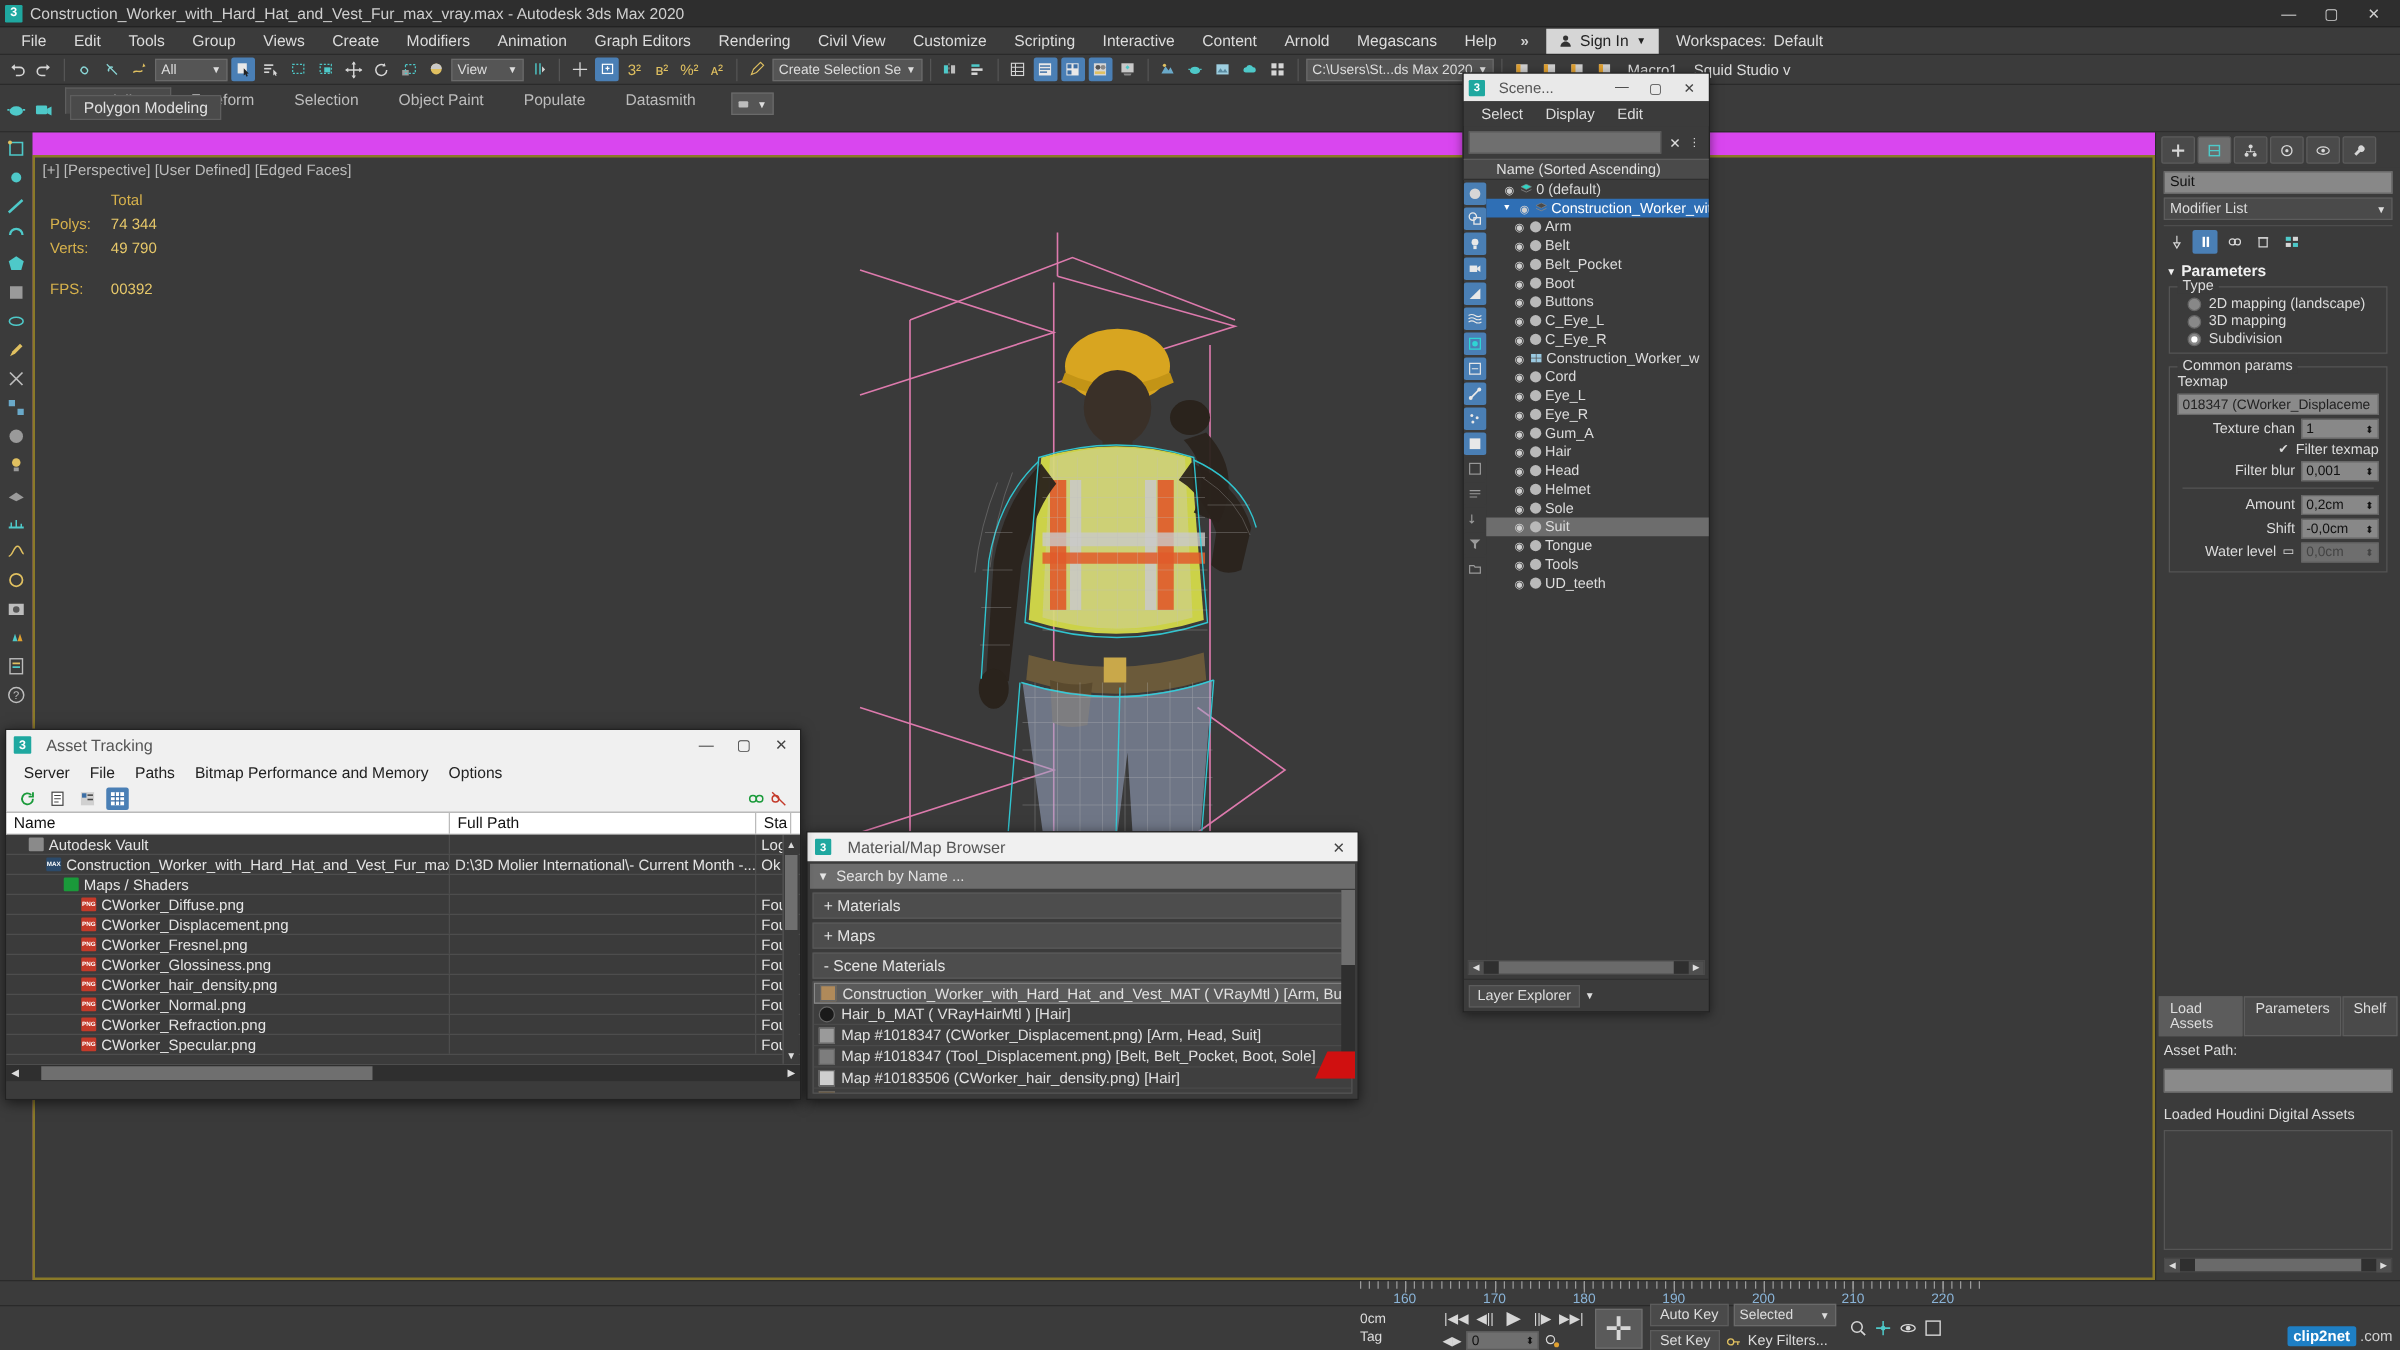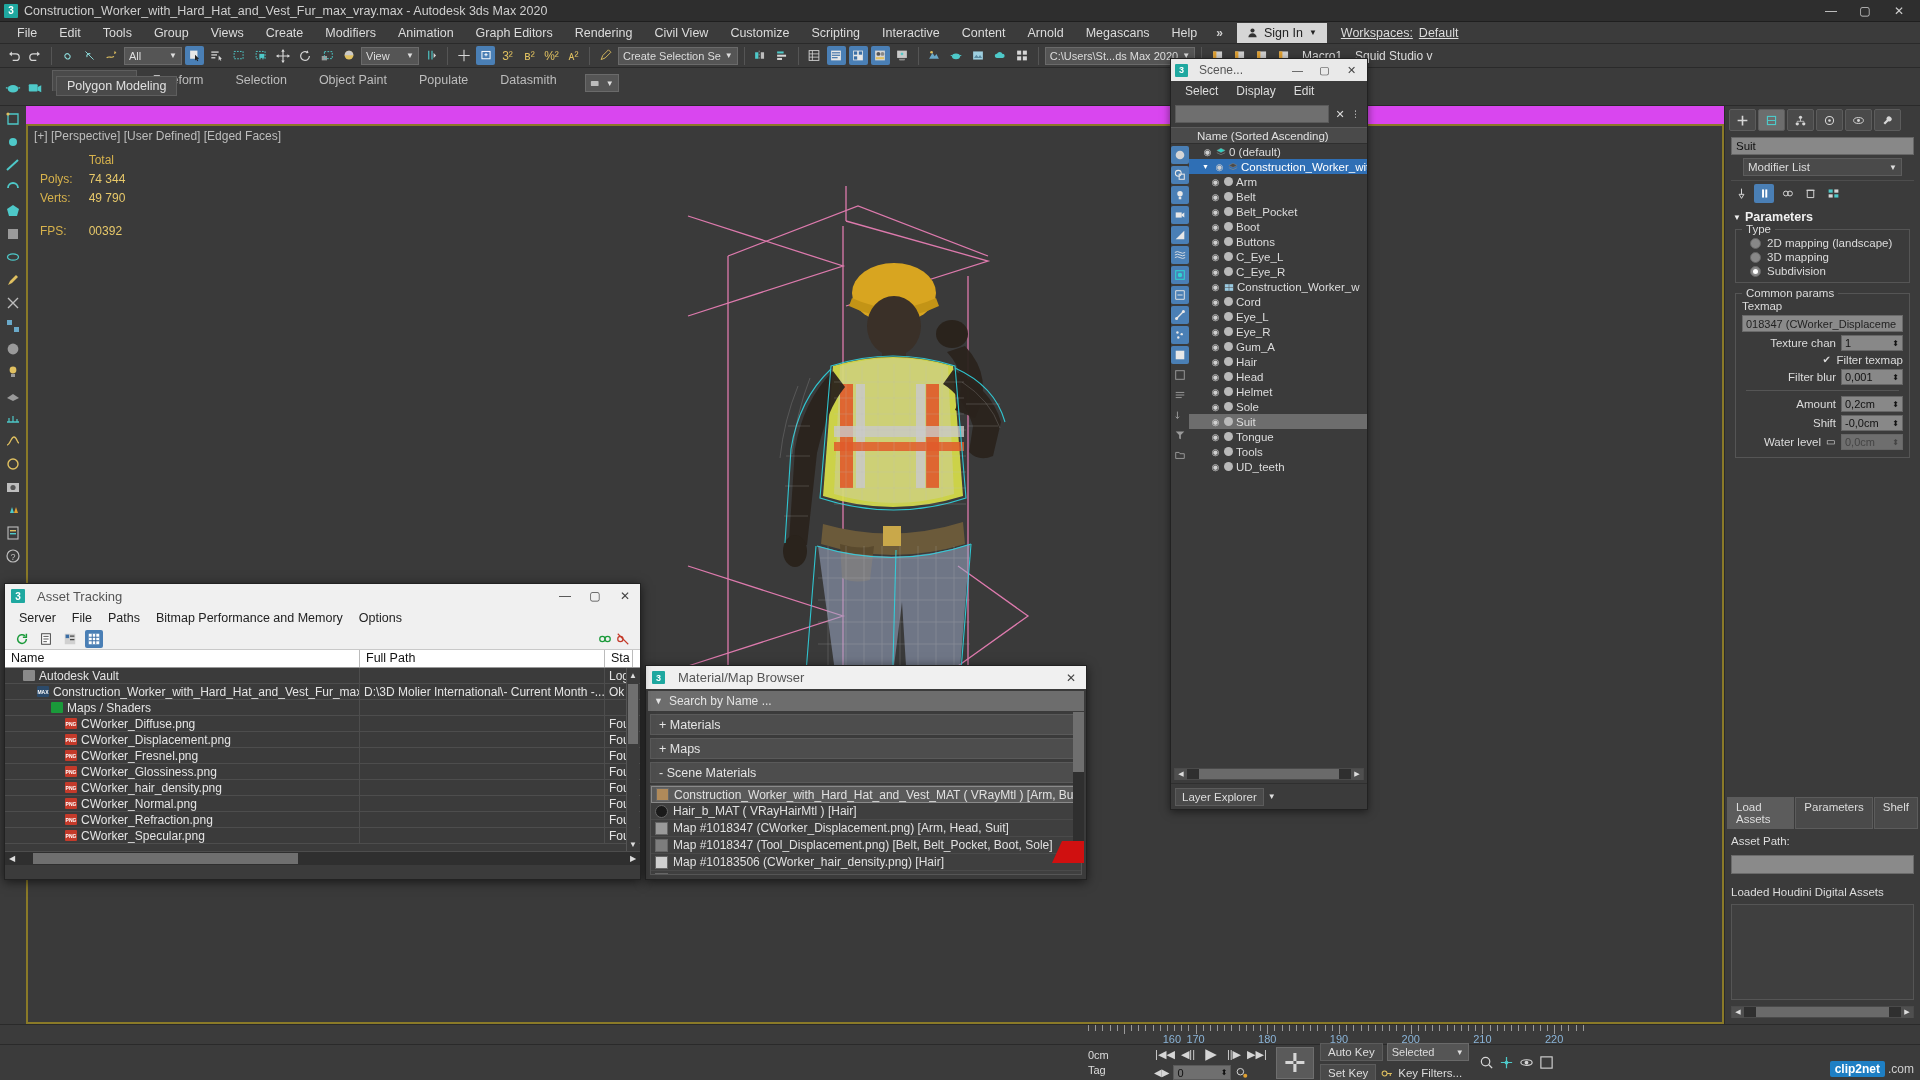--- a/index.html
+++ b/index.html
@@ -31,21 +31,21 @@
     height:22px; background:#3b3b3b; display:flex; align-items:center;
     flex:0 0 22px; padding-left:6px; border-bottom:1px solid #2a2a2a;
   }
   .menuitem { padding:3px 11px; color:#dcdcdc; font-size:12.5px; white-space:nowrap; }
   .chevmore { padding:0 8px; color:#cfcfcf; font-weight:bold; }
   .signin {
     margin-left:6px; background:#d6d6d6; color:#222; height:20px; display:flex;
     align-items:center; padding:0 10px; gap:6px; font-size:12.5px;
   }
   .workspaces { display:flex; align-items:center; gap:6px; margin-left:14px;
-                color:#dcdcdc; font-size:12.5px;text-decoration:underline; }
+                color:#dcdcdc; font-size:12.5px; }
 
   
   .maintoolbar {
     height:24px; background:#3b3b3b; display:flex; align-items:center;
     gap:3px; padding:0 4px; flex:0 0 24px; border-bottom:1px solid #2a2a2a;
   }
   .tb { width:19px; height:19px; border-radius:2px; position:relative;
         display:flex; align-items:center; justify-content:center; }
   .tb.on { background:#4a7fb5; }
   .sep { width:1px; height:18px; background:#555; margin:0 3px; }
@@ -87,21 +87,21 @@
   
   .cmdpanel { width:196px; background:#3b3b3b; flex:0 0 196px; display:flex;
               flex-direction:column; border-left:1px solid #2a2a2a; }
   .cmdtabs { height:28px; display:flex; align-items:center; gap:2px; padding:3px 4px;
              background:#3b3b3b; }
   .cmdtab { width:27px; height:22px; background:#4a4a4a; border:1px solid #5c5c5c;
             display:flex; align-items:center; justify-content:center; border-radius:2px; }
   .cmdtab.on { background:#6d6d6d; }
   .namefield { margin:3px 6px; height:18px; background:#888; border:1px solid #666;
                color:#111; font-size:11.5px; display:flex; align-items:center; padding:0 4px; }
-  .modlistbox { margin:0 18px; height:18px; background:#4a4a4a; border:1px solid #5c5c5c;
+  .modlistbox { margin:0 6px; height:18px; background:#4a4a4a; border:1px solid #5c5c5c;
                 display:flex; align-items:center; justify-content:space-between;
                 padding:0 4px; font-size:11.5px; color:#ddd; }
   .stack { margin:4px 6px 0; background:#3f3f3f; border:1px solid #555; height:108px;
            padding:2px; }
   .stackrow { height:15px; display:flex; align-items:center; gap:4px; padding:0 3px;
               font-size:11.5px; color:#dcdcdc; }
   .stackrow.sel { background:#4a7fb5; color:#fff; }
   .bulb { width:10px; height:10px; border:1px solid #7a7a7a; background:#cfcf70;
           border-radius:1px; flex:0 0 10px; }
   .stackicons { margin:4px 6px; height:22px; display:flex; align-items:center; gap:3px;
@@ -1012,21 +1012,21 @@
           <div class="tick" style="left: 1.42857%;"></div>
           <div class="tick" style="left: 2.85714%;"></div>
           <div class="tick" style="left: 4.28571%;"></div>
           <div class="tick" style="left: 5.71429%;"></div>
           <div class="tick" style="left: 7.14286%;"></div>
           <div class="tick" style="left: 8.57143%;"></div>
           <div class="tick" style="left: 10%;"></div>
           <div class="tick" style="left: 11.4286%;"></div>
           <div class="tick" style="left: 12.8571%;"></div>
           <div class="tick maj" style="left: 7.14286%;"></div>
-          <div class="ticklabel" style="left: 7.14286%; margin-left: 48px;">160</div>
+          <div class="ticklabel" style="left: 7.14286%;">160</div>
           <div class="tick" style="left: 14.2857%;"></div>
           <div class="tick" style="left: 15.7143%;"></div>
           <div class="tick" style="left: 17.1429%;"></div>
           <div class="tick" style="left: 18.5714%;"></div>
           <div class="tick" style="left: 20%;"></div>
           <div class="tick" style="left: 21.4286%;"></div>
           <div class="tick" style="left: 22.8571%;"></div>
           <div class="tick" style="left: 24.2857%;"></div>
           <div class="tick" style="left: 25.7143%;"></div>
           <div class="tick" style="left: 27.1429%;"></div>

